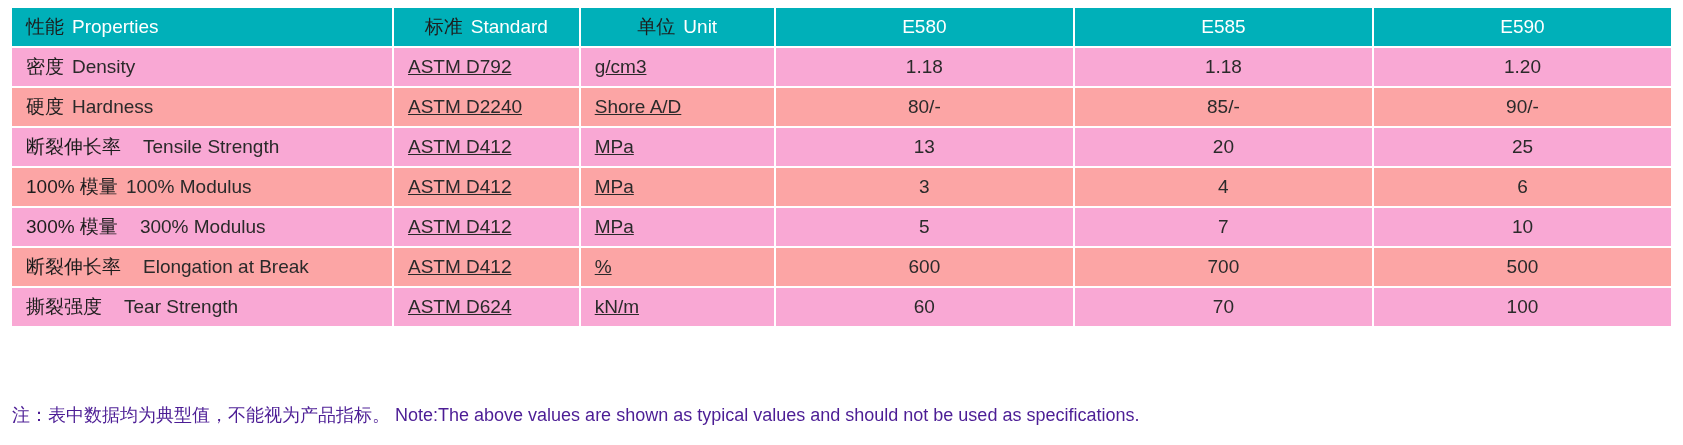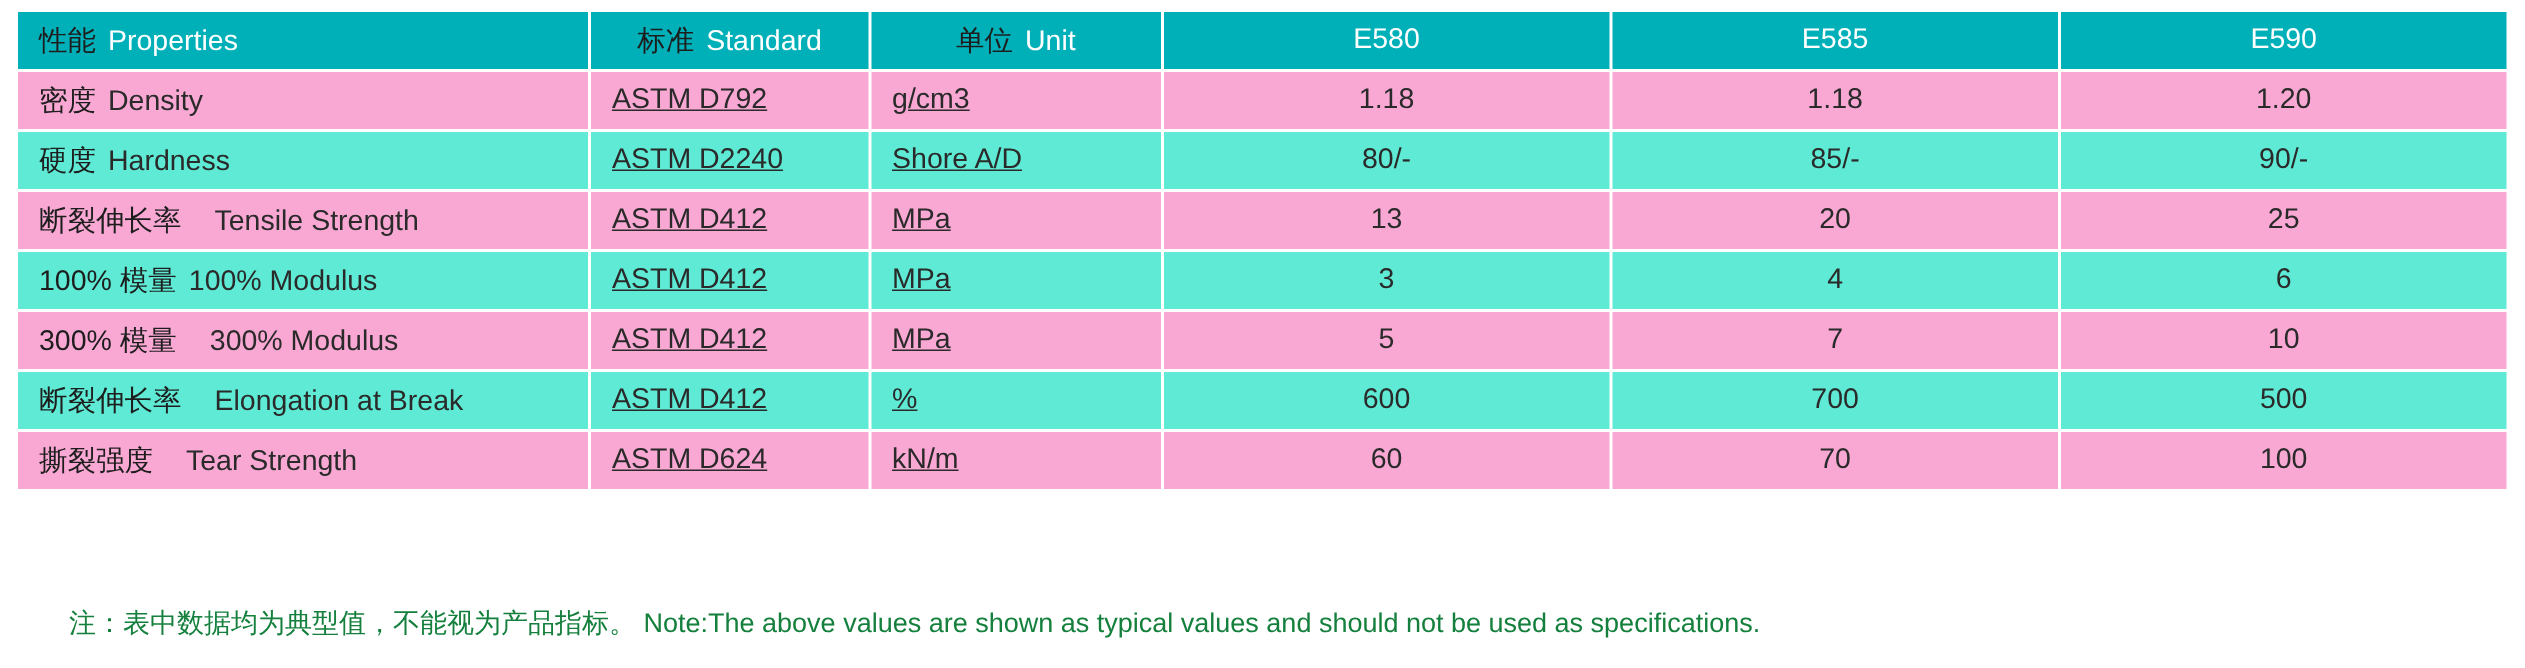--- a/index.html
+++ b/index.html
@@ -57,41 +57,40 @@
     text-align: left;
     text-decoration: underline;
   }
   td.c-val {
     text-align: center;
   }
   tbody tr.odd td {
     background: #f9a8d4;
   }
   tbody tr.even td {
-    background: #5eead4;
+    background: #fca5a5;
   }
   .cn {
     color: #1d1d1d;
   }
   .gap {
     display: inline-block;
     width: 8px;
   }
   .gap-wide {
     display: inline-block;
     width: 22px;
   }
   .note {
     position: absolute;
     left: 12px;
     bottom: 18px;
     font-size: 18px;
-    color: #15803d;
+    color: #4c1d95;
     white-space: nowrap;
-    margin-left: 34px;
   }
   
   col.w-prop { width: 362px; }
   col.w-std  { width: 176px; }
   col.w-unit { width: 184px; }
   col.w-val  { width: 283px; }
 </style>
 </head>
 <body>
 

